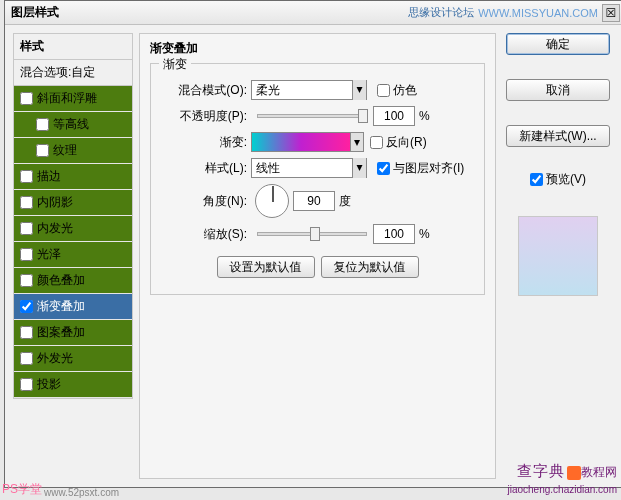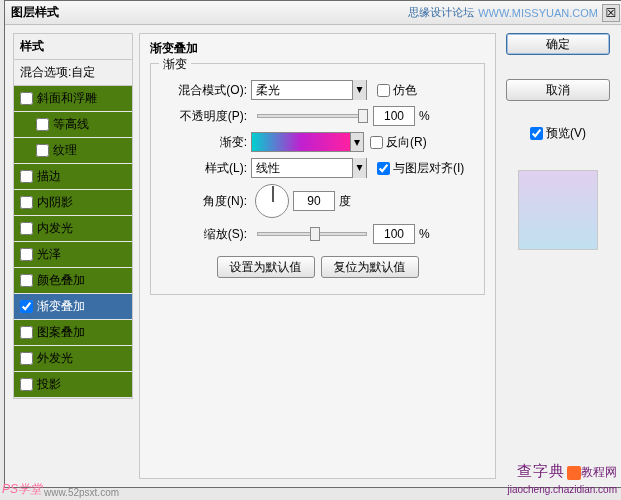--- a/index.html
+++ b/index.html
@@ -37,21 +37,21 @@
 .chk input { width: 13px; height: 13px; }
 .angle-dial { width: 34px; height: 34px; border: 1px solid #888; border-radius: 50%; background: #fff; position: relative; margin: 0 4px; }
 .angle-line { position: absolute; width: 2px; height: 16px; background: #555; left: 16px; top: 1px; transform-origin: bottom; }
 .btn { height: 22px; border: 1px solid #888; background: linear-gradient(#fefefe, #e2e2e2); padding: 0 12px; cursor: pointer; border-radius: 3px; }
 .btn-row { display: flex; gap: 6px; justify-content: center; margin-top: 12px; }
 .right { width: 112px; display: flex; flex-direction: column; gap: 24px; align-items: center; }
 .right .btn { width: 104px; }
 .btn.default { border: 1px solid #3a6ea5; box-shadow: 0 0 0 1px #a3c0e0 inset; }
 .preview-chk { display: flex; align-items: center; gap: 3px; }
 .swatch { width: 80px; height: 80px; border: 1px solid #c8c8c8; background: linear-gradient(#e0d0f0, #c0e0f0); margin-top: 4px; }
-.watermark-bl { position: absolute; left: 2px; bottom: 2px; color: #ff6ea0; font-style: italic; font-size: 12px; }
+.watermark-bl { position: absolute; left: 2px; bottom: 2px; color: #ff6ea0; font-size: 12px; }
 .watermark-bl2 { position: absolute; left: 44px; bottom: 2px; color: #888; font-size: 10px; }
 .watermark-br { position: absolute; right: 4px; bottom: 4px; text-align: right; font-size: 13px; color: #701a75; }
 .watermark-br .zh { font-size: 15px; letter-spacing: 1px; }
 .watermark-br .ico { display: inline-block; width: 14px; height: 14px; background: #ff6a28; border-radius: 2px; vertical-align: middle; margin-left: 2px; }
 </style>
 </head>
 <body>
 
 <div class="dialog">
   <div class="titlebar">
@@ -189,20 +189,21 @@
         <div class="btn-row">
           <button class="btn">设置为默认值</button>
           <button class="btn">复位为默认值</button>
         </div>
       </div>
     </div>
 
     <div class="right">
       <button class="btn default">确定</button>
       <button class="btn">取消</button>
+      <button class="btn">新建样式(W)...</button>
       <label class="preview-chk">
           <input type="checkbox" checked="" style="">
           <span>预览(V)</span>
         </label>
       <div class="swatch"></div>
     </div>
   </div>
 </div>
 
 <div class="watermark-bl">PS学堂</div>

